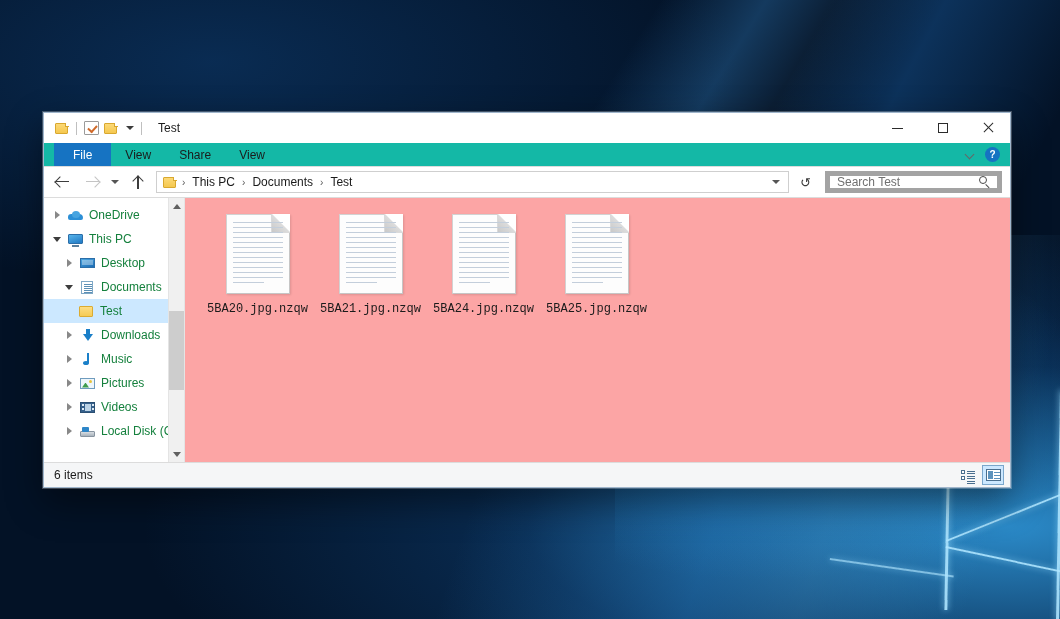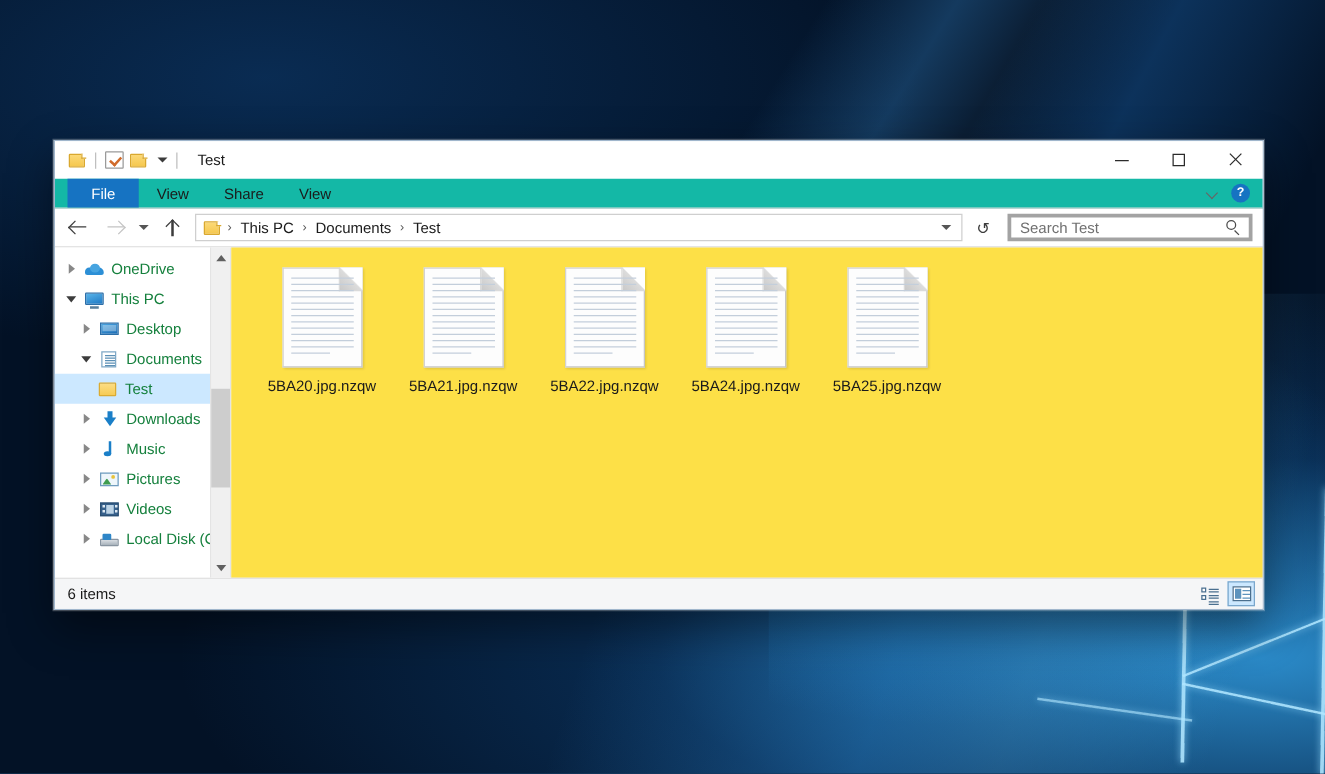--- a/index.html
+++ b/index.html
@@ -159,21 +159,21 @@
     flex:1;height:22px;border:1px solid #cfcfcf;background:#fff;display:flex;align-items:center;
     padding:0 2px 0 5px;margin-left:4px;box-sizing:border-box;
   }
   .crumbs{flex:1;display:flex;align-items:center;gap:1px;overflow:hidden;}
   .crumb{font-size:12px;color:#1b1b1b;padding:2px 5px;white-space:nowrap;}
   .crumb-sep{color:#5a5a5a;font-size:10px;padding:0 1px;}
   .crumb-caret{width:20px;display:flex;align-items:center;justify-content:center;}
   .refreshbtn{width:24px;height:22px;display:flex;align-items:center;justify-content:center;margin-left:2px;}
   .refresh-glyph{font-size:13px;color:#3c3c3c;line-height:1;transform:scaleX(-1);}
   .searchbox{
-    width:196px;height:22px;border:3px solid #a3a3a3;background:#fff;
+    width:177px;height:22px;border:5px solid #a3a3a3;background:#fff;
     display:flex;align-items:center;justify-content:space-between;
     padding:0 5px 0 7px;margin-left:6px;box-sizing:border-box;
   }
   .searchbox .ph{font-size:12px;color:#707070;}
   .mag{position:relative;width:13px;height:13px;}
   .mag::before{
     content:"";position:absolute;left:0;top:0;width:8px;height:8px;
     border:1.4px solid #4a4a4a;border-radius:50%;box-sizing:border-box;
   }
   .mag::after{
@@ -274,22 +274,22 @@
   .navscroll{width:15px;background:#f0f0f0;border-left:1px solid #e4e4e4;
     display:flex;flex-direction:column;align-items:center;position:relative;}
   .sb-arrow{height:16px;width:15px;display:flex;align-items:center;justify-content:center;background:#f0f0f0;}
   .sb-up{width:0;height:0;border-left:4px solid transparent;border-right:4px solid transparent;border-bottom:5px solid #606060;}
   .sb-dn{width:0;height:0;border-left:4px solid transparent;border-right:4px solid transparent;border-top:5px solid #606060;}
   .sb-track{flex:1;width:15px;position:relative;background:#f0f0f0;}
   .sb-thumb{position:absolute;left:0;width:15px;top:42%;height:34%;background:#cdcdcd;}
 
   
   .content{
-    flex:1;background:#fde047;position:relative;padding:14px 0 0 16px;
-    display:flex;flex-wrap:wrap;align-content:flex-start;gap:0;
+    flex:1;background:#fca5a5;position:relative;padding:14px 0 0 16px;
+    display:flex;flex-wrap:wrap;align-content:flex-start;gap:0;font-family:Liberation Mono, monospace;
   }
   .fileitem{
     width:113px;height:120px;display:flex;flex-direction:column;align-items:center;
     padding-top:2px;cursor:default;
   }
   .doc-icon{
     width:64px;height:80px;background:#fdfdfd;
     border:1px solid #d2d2d2;border-right-color:#c6c6c6;border-bottom-color:#c6c6c6;
     position:relative;box-sizing:border-box;
     box-shadow:1px 1px 2px rgba(0,0,0,.12);
@@ -592,41 +592,20 @@
               <i></i>
               <i></i>
               <i></i>
               <i></i>
               <i class="short"></i>
           </div>
         </div>
         <div class="fname">5BA21.jpg.nzqw</div>
       </div>
 
-      <div class="fileitem">
-        <div class="doc-icon">
-          <div class="fold"></div>
-          <div class="lines">
-            <i></i>
-              <i></i>
-              <i></i>
-              <i></i>
-              <i></i>
-              <i></i>
-              <i></i>
-            <i></i>
-              <i></i>
-              <i></i>
-              <i></i>
-              <i></i>
-              <i class="short"></i>
-          </div>
-        </div>
-        <div class="fname">5BA22.jpg.nzqw</div>
-      </div>
 
 
       <div class="fileitem">
         <div class="doc-icon">
           <div class="fold"></div>
           <div class="lines">
             <i></i>
               <i></i>
               <i></i>
               <i></i>

